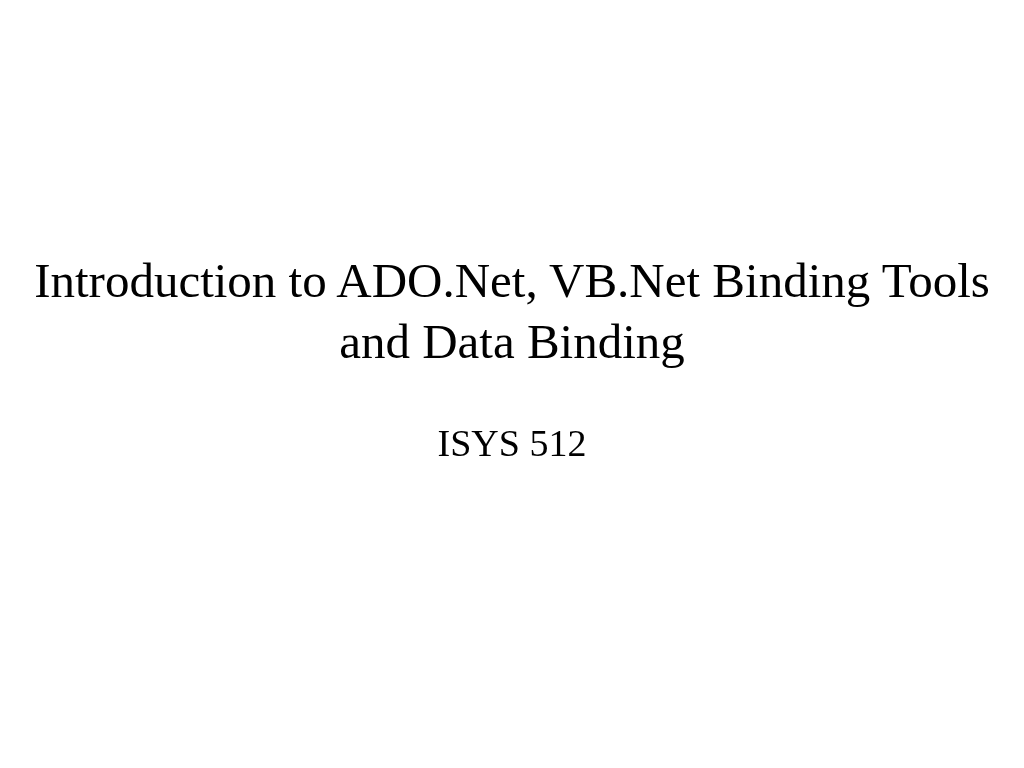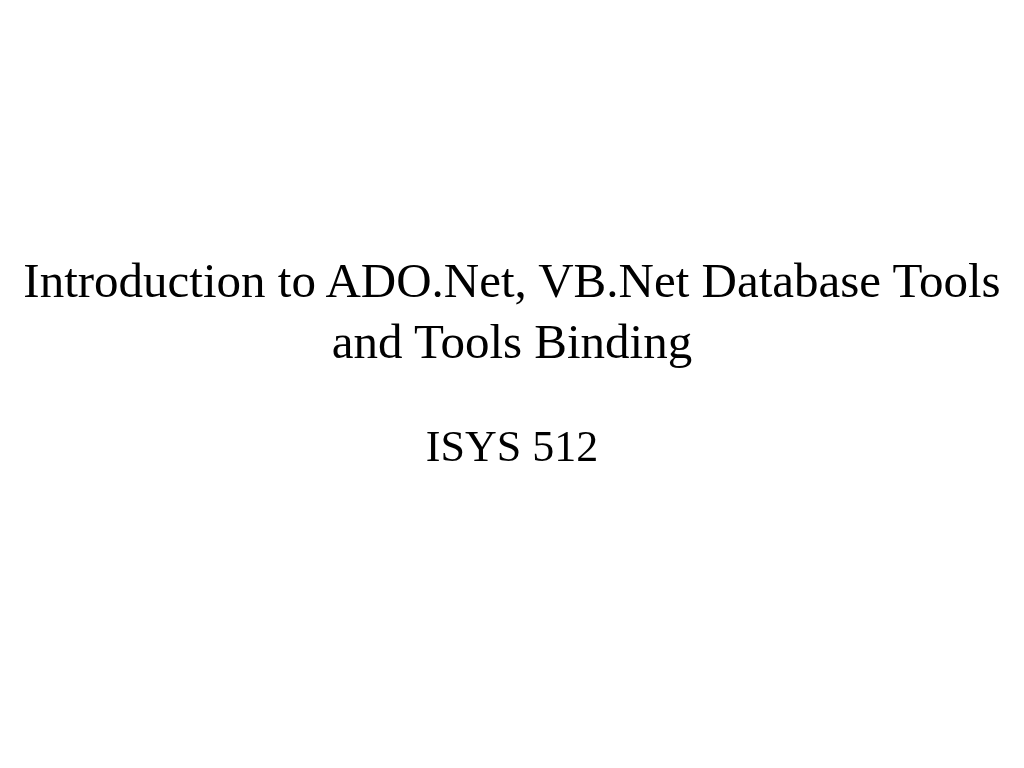--- a/index.html
+++ b/index.html
@@ -20,22 +20,22 @@
       padding-top: 250px;
     }
     .title {
       font-size: 49px;
       font-weight: normal;
       text-align: center;
       line-height: 1.25;
       margin-bottom: 48px;
     }
     .subtitle {
-      font-size: 44px;
+      font-size: 38px;
       font-weight: normal;
       text-align: center;
     }
   </style>
 </head>
 <body>
 
-<h1 class="title">Introduction to ADO.Net, VB.Net Database Tools and Tools Binding</h1>
+<h1 class="title">Introduction to ADO.Net, VB.Net Binding Tools and Data Binding</h1>
 <div class="subtitle">ISYS 512</div>
 
 </body></html>

